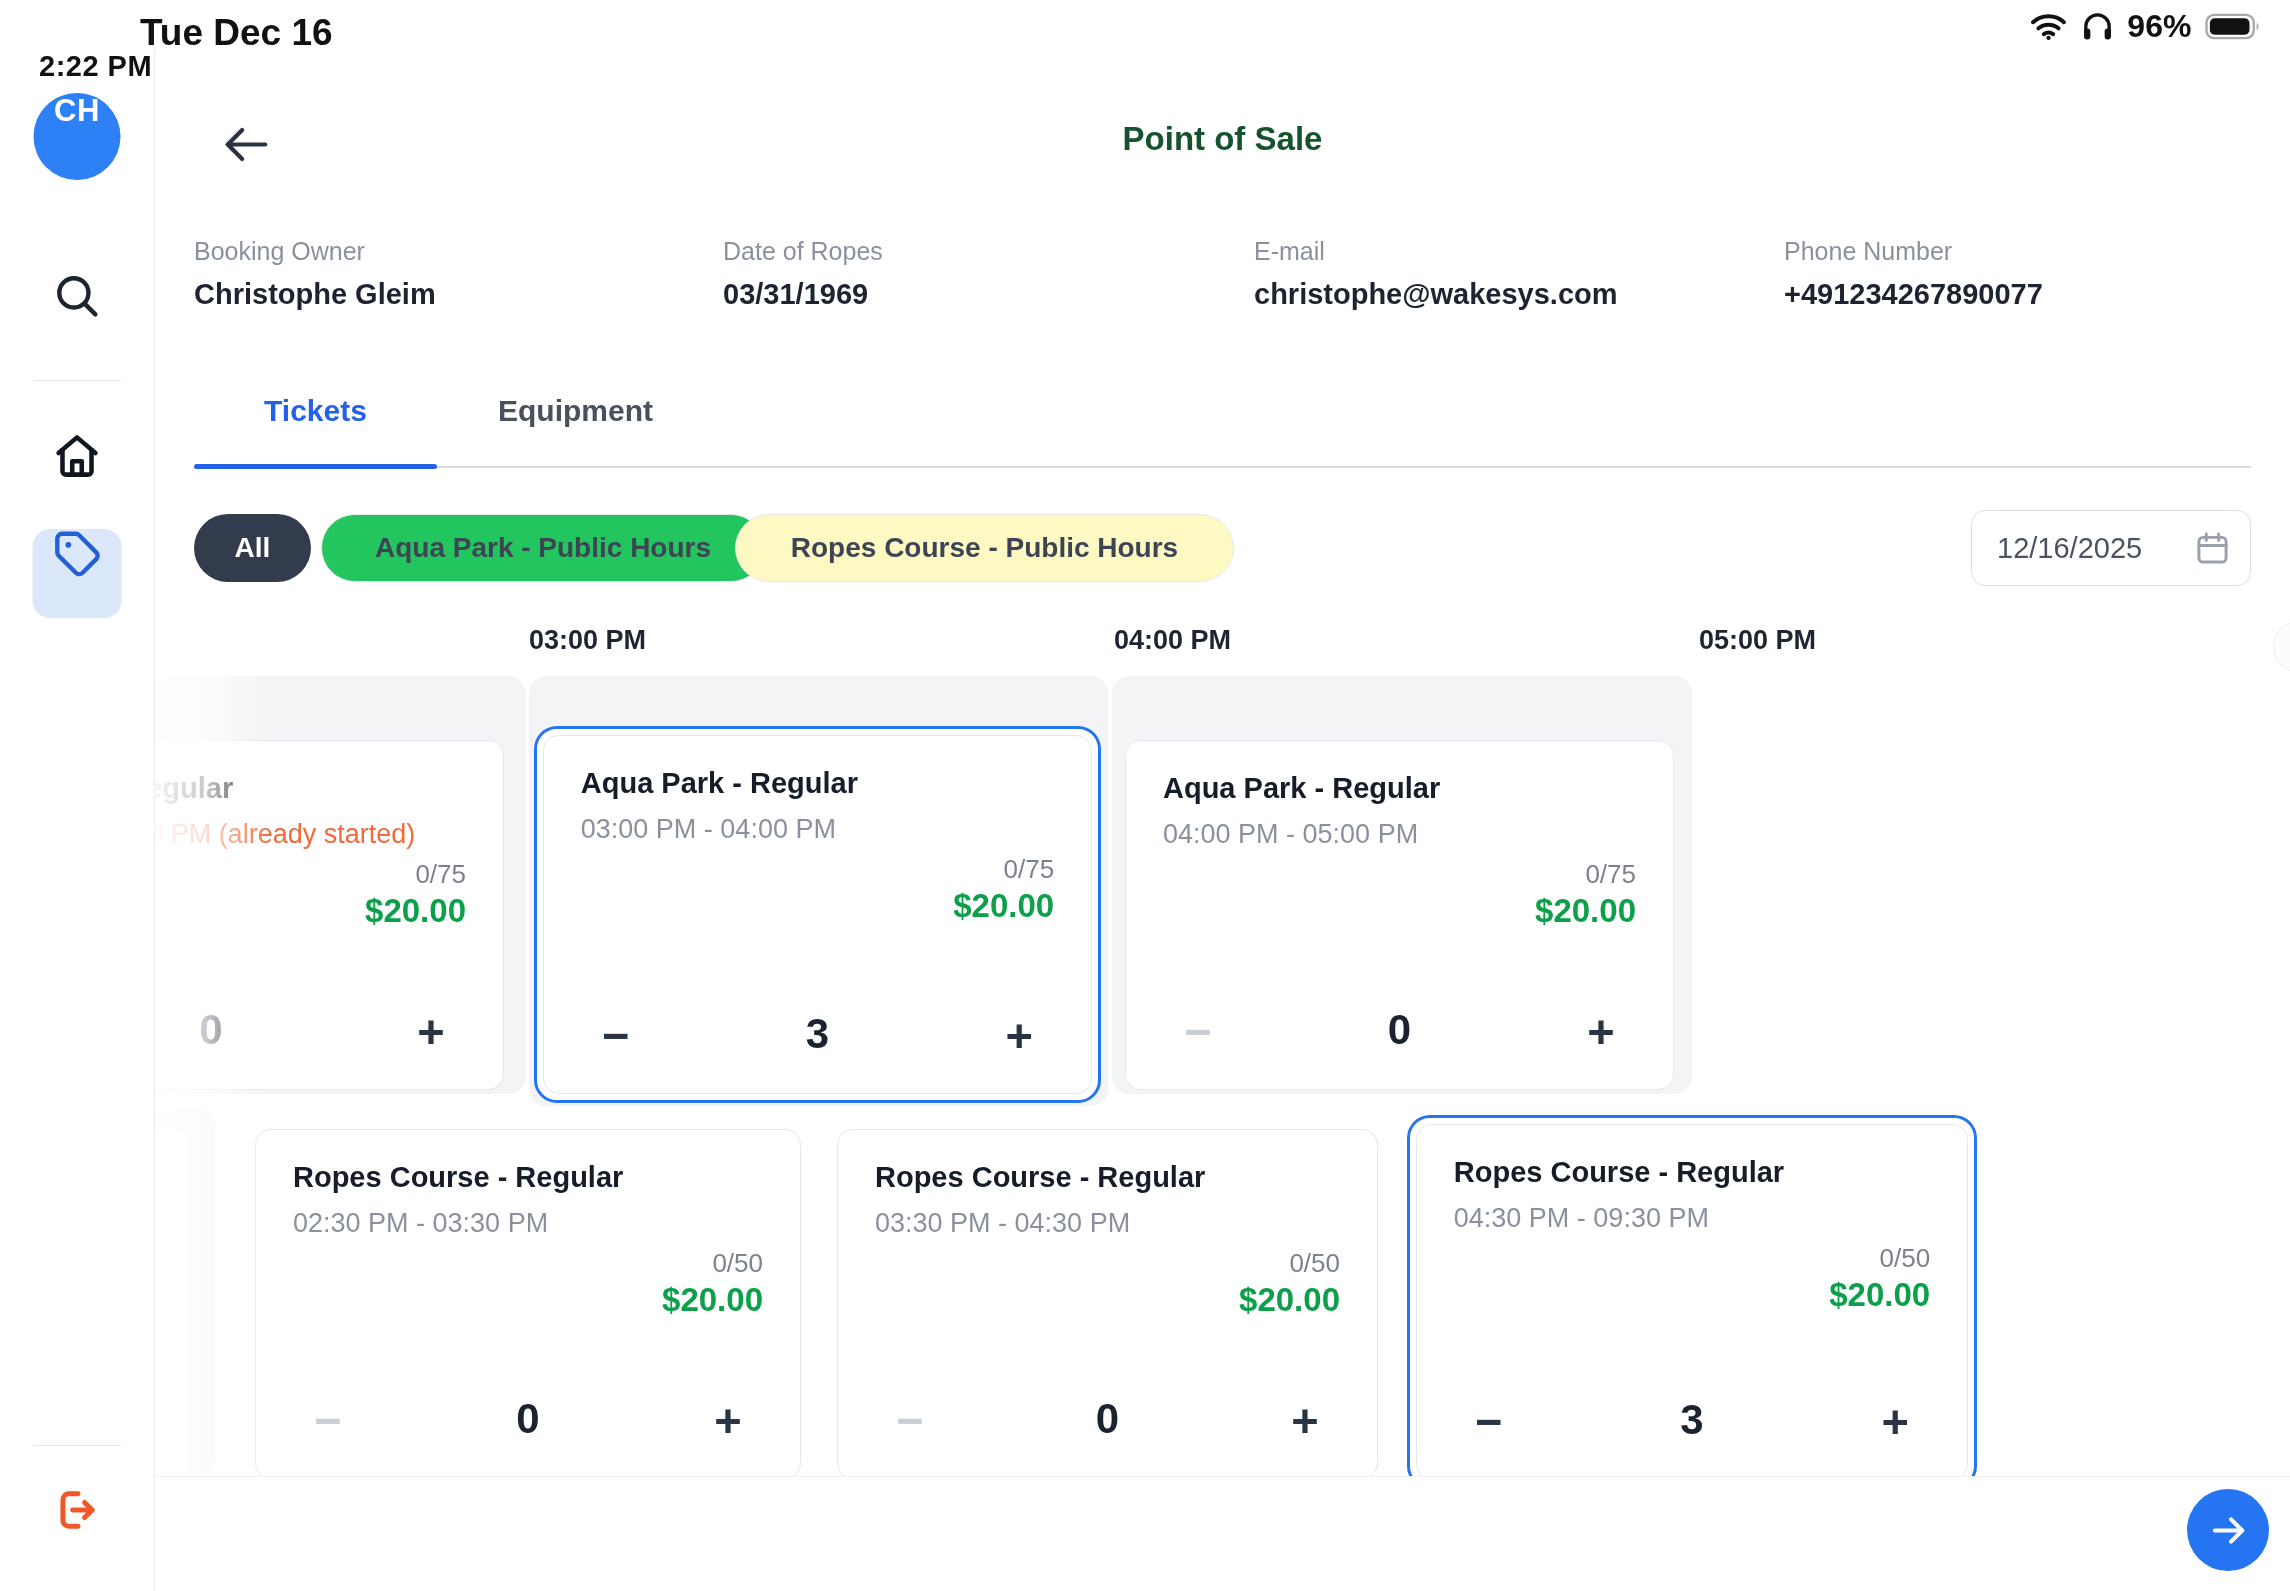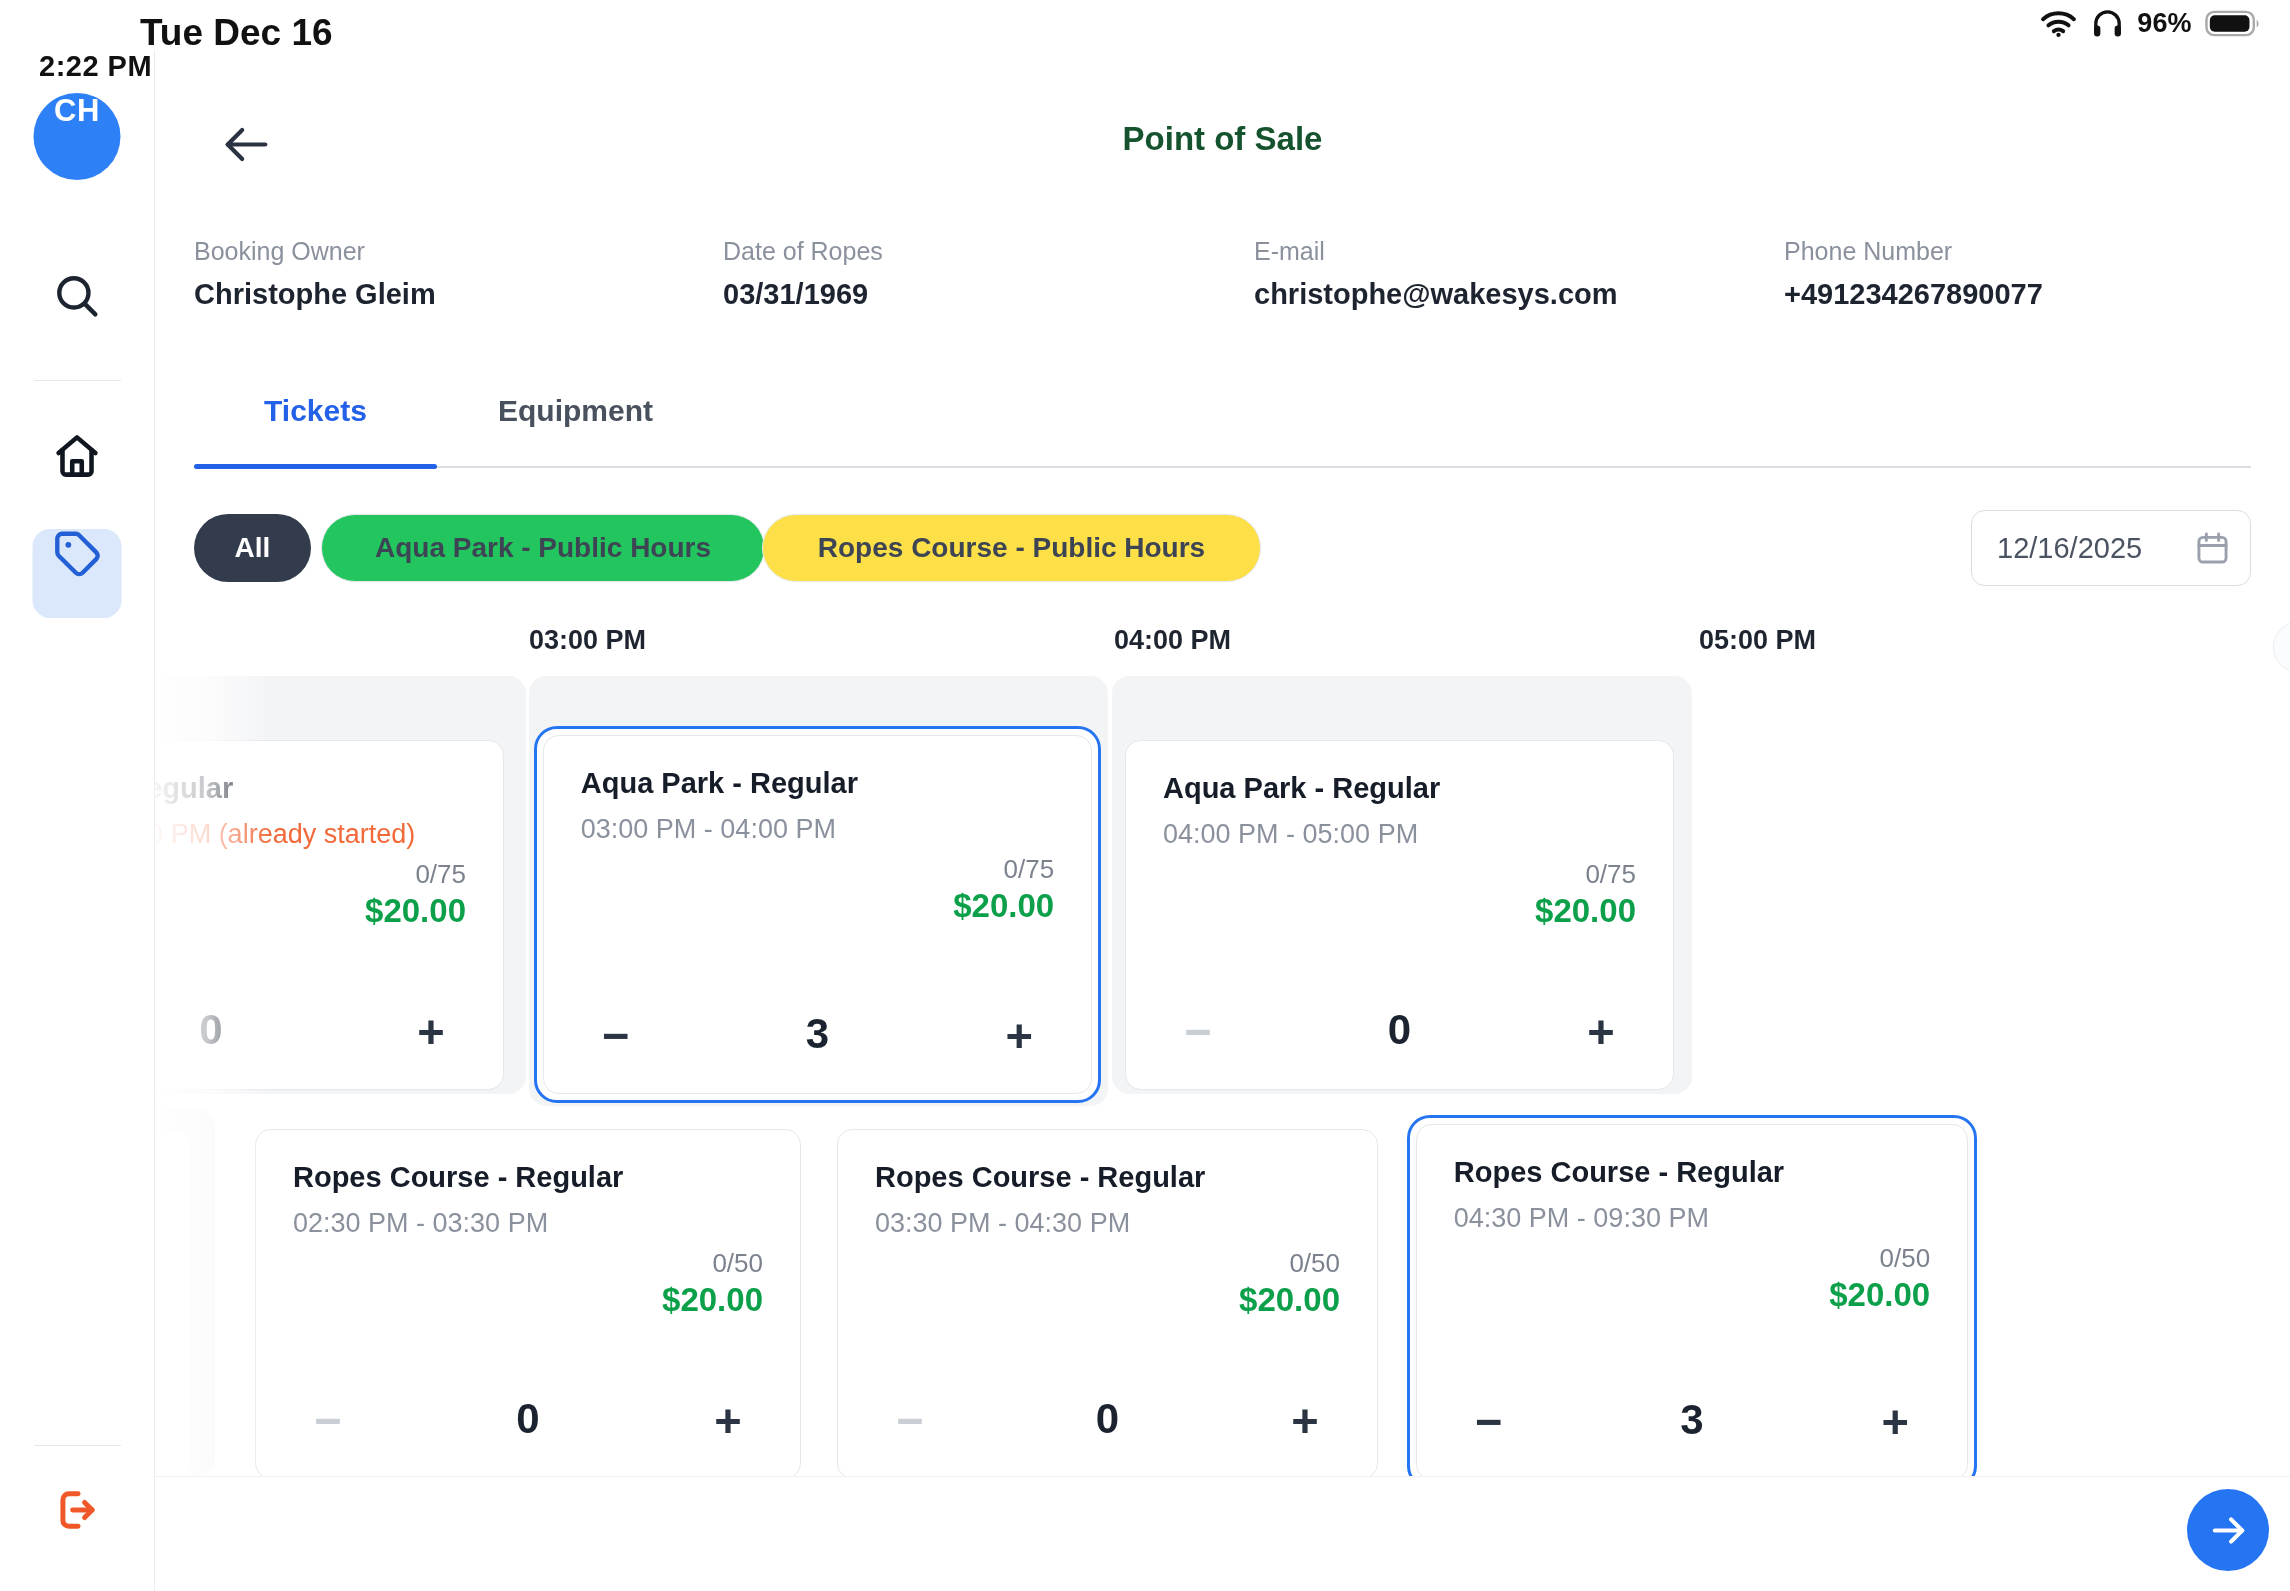--- a/index.html
+++ b/index.html
@@ -4,21 +4,21 @@
 <style>
   * { margin:0; padding:0; box-sizing:border-box; }
   html,body { width:2290px; height:1591px; overflow:hidden; background:#fff;
     font-family:"Liberation Sans","DejaVu Sans",sans-serif; color:#212936; }
 
   
   #status-bar { position:absolute; left:0; top:0; width:2290px; height:50px; background:#fff; z-index:60; }
   .sb-time { position:absolute; left:39px; top:11.6px; font-size:29px; font-weight:700; color:#111; letter-spacing:0.5px;margin-top:38px; }
   .sb-date { position:absolute; left:140px; top:11.6px; font-size:37px; font-weight:600; color:#111; }
   .sb-right { position:absolute; right:27px; top:7.8px; display:flex; align-items:center; gap:13.6px; }
-  .sb-pct { font-size:27px; font-weight:600; color:#111; }
+  .sb-pct { font-size:32px; font-weight:600; color:#111; }
 
   
   #sidebar { position:absolute; left:0; top:50px; width:155px; height:1541px; background:#fff;
     border-right:1px solid #ededf0; z-index:55; }
   .sb-item { position:absolute; left:50%; transform:translateX(-50%); display:flex; align-items:flex-start; justify-content:center; }
   #avatar { top:43px; width:87px; height:87px; border-radius:50%; background:#2e80f6; color:#fff;
     font-size:31px; font-weight:700; letter-spacing:0.5px; }
   #search-item { top:221px; width:58px; height:58px; }
   .sb-divider { position:absolute; left:34px; width:87px; height:1px; background:#e6e8eb; }
   #home-item { top:380px; width:62px; height:62px; }
@@ -39,21 +39,21 @@
   #tab-tickets { left:194px; width:243px; text-align:center; color:#2361e8; }
   #tab-equipment { left:498px; color:#4a515e; }
   #tabs-baseline { position:absolute; left:194px; top:466px; width:2057px; height:1.9px; background:#d9dce1; }
   #tabs-indicator { position:absolute; left:194px; top:464px; width:243px; height:4.9px; background:#2361e8; border-radius:2.9px; }
 
   
   .chip { position:absolute; top:514px; height:68px; display:flex; align-items:center; justify-content:center;
     border-radius:34px; font-size:28px; font-weight:700; }
   #chip-all { left:194px; width:117px; background:#323c4c; color:#fff; }
   #chip-aqua { left:321px; width:444px; background:#22c55e; border:1.9px solid #e6e8ec; color:#3d4554; }
-  #chip-ropes { left:762px; width:499px; background:#fde047; border:1.9px solid #e6e8ec; color:#3d4554; }
+  #chip-ropes { left:735px; width:499px; background:#fef9c3; border:1.9px solid #e6e8ec; color:#3d4554; }
   #date-field { position:absolute; left:1971px; top:510px; width:280px; height:76px; background:#fff;
     border:1.9px solid #d9dce2; border-radius:13.6px; display:flex; align-items:center; }
   #date-value { margin-left:25px; font-size:29px; color:#4b5362; flex:1; }
   #calendar-icon { margin-right:19.4px; display:flex; }
 
   
   .time-label { position:absolute; top:625px; font-size:27px; font-weight:700; color:#1e2530; }
   #scroll-hint-circle { position:absolute; left:2273px; top:621px; width:52px; height:52px; border-radius:50%;
     background:#fbfcfd; border:1.9px solid #eceef1; z-index:4; }
 

